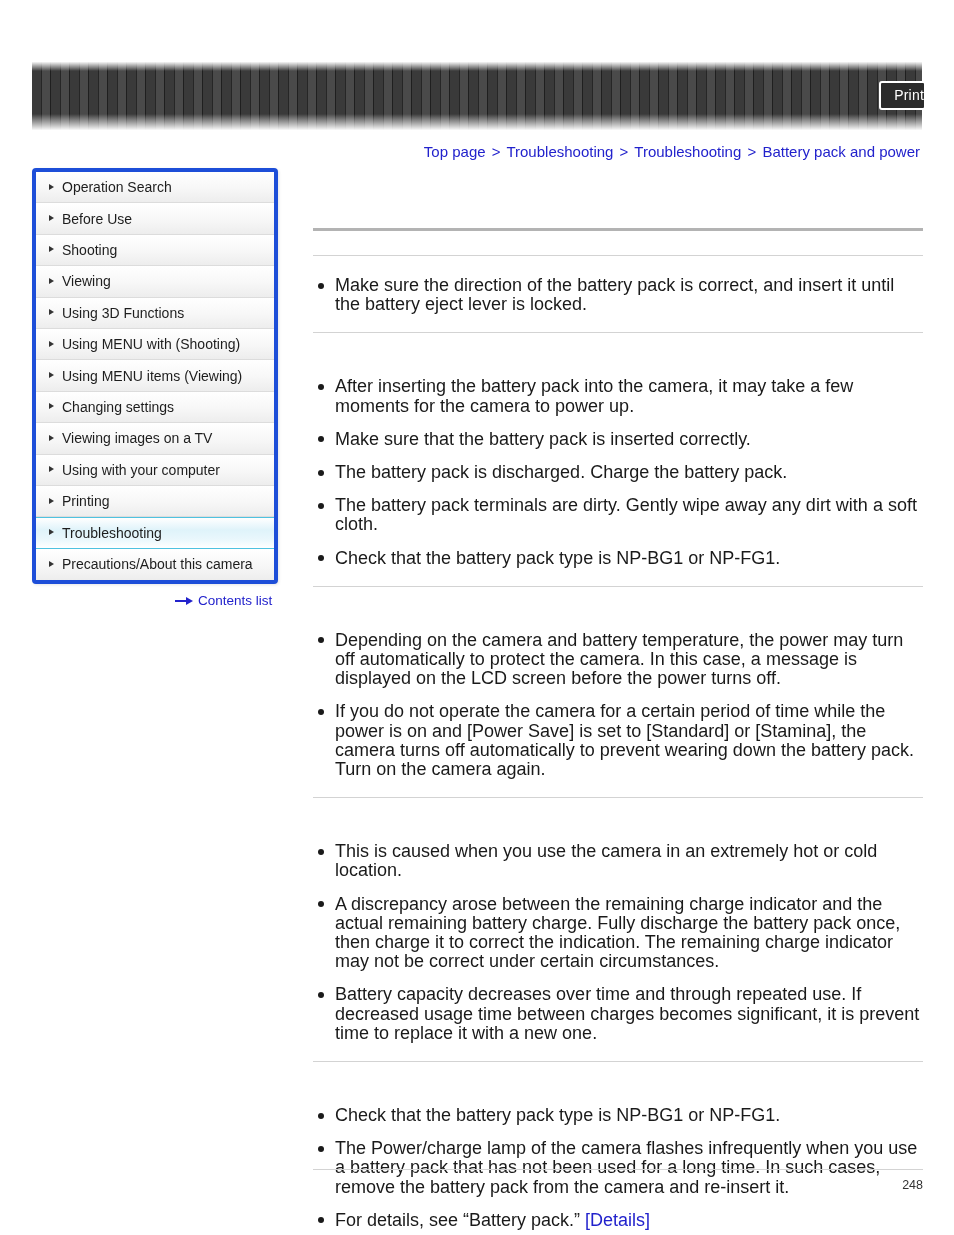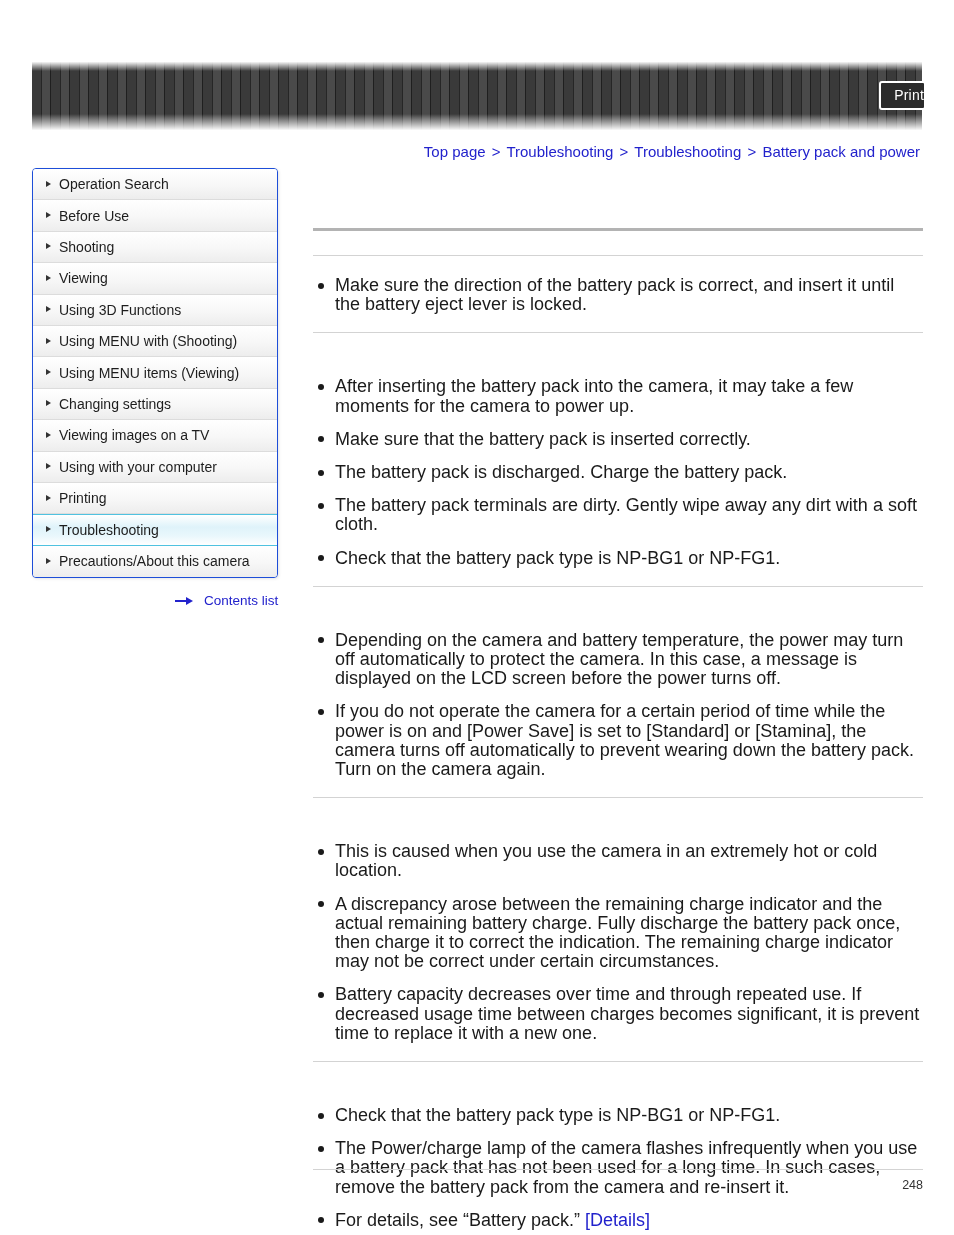--- a/index.html
+++ b/index.html
@@ -71,21 +71,21 @@
     color: #2222cc;
     padding: 0 2px;
   }
 
   
   .sidebar {
     position: absolute;
     left: 32px;
     top: 168px;
     width: 246px;
-    border: 1px solid #1d4ed8;
+    border: 4px solid #1d4ed8;
     border-radius: 4px;
     background: #fafafa;
     box-shadow: 1px 1px 3px rgba(0,0,0,0.10);
     overflow: hidden;
   }
   .nav-item {
     position: relative;
     height: 31.4px;
     display: flex;
     align-items: center;
@@ -116,21 +116,21 @@
 
   
   .contents-list {
     position: absolute;
     left: 175px;
     top: 593px;
     font-size: 13.5px;
     color: #2222cc;
     display: flex;
     align-items: center;
-    gap: 11px;
+    gap: 5px;
     cursor: pointer;
     white-space: nowrap;
   }
   .arrow-ico {
     display: inline-block;
     width: 18px;
     height: 9px;
     position: relative;
   }
   .arrow-ico::before {

